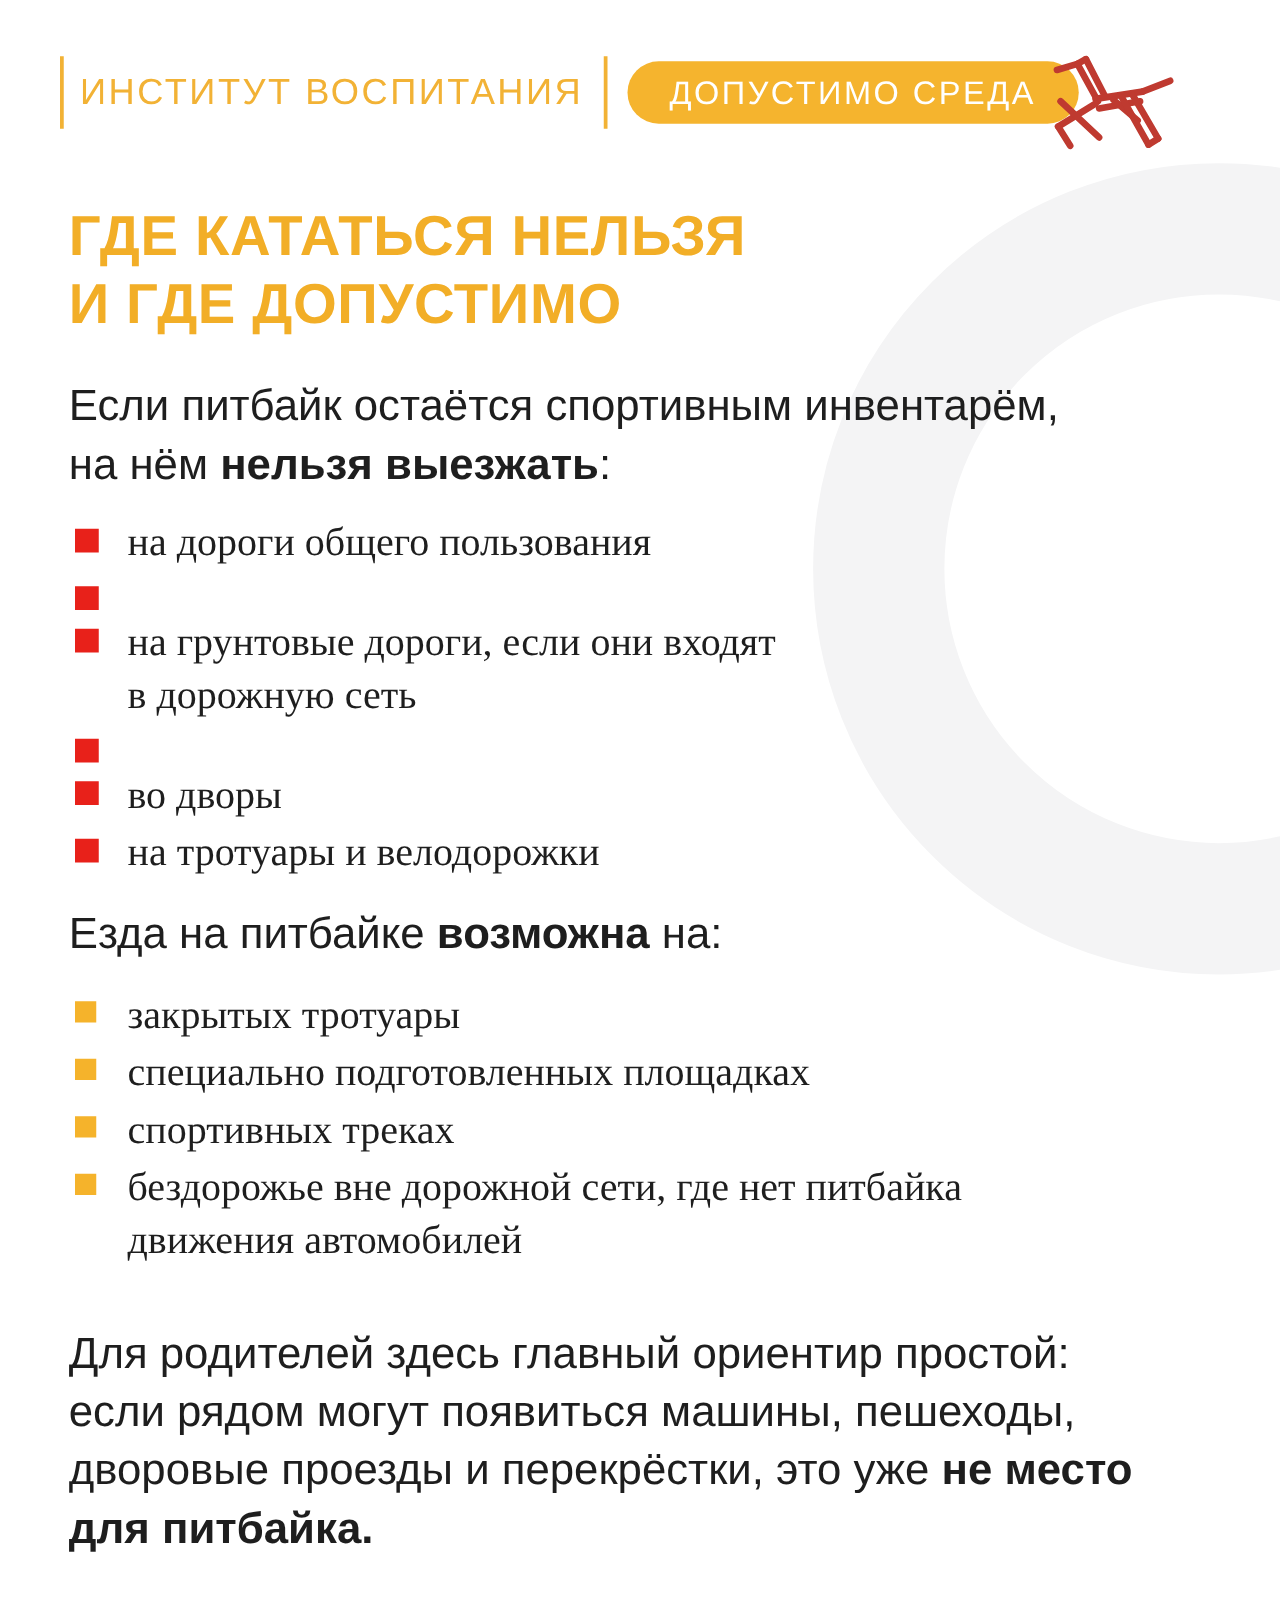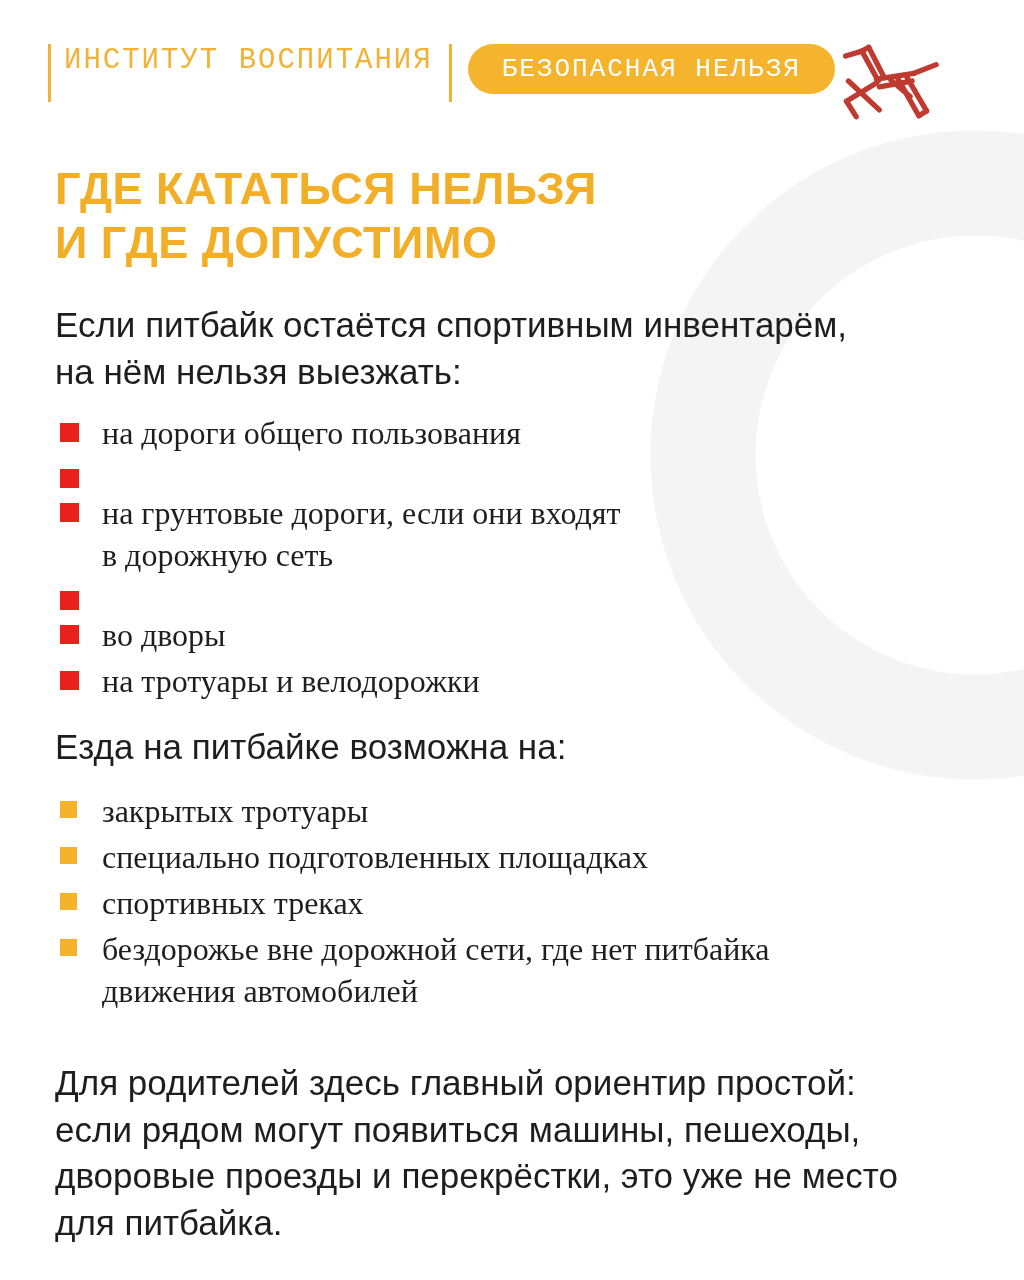--- a/index.html
+++ b/index.html
@@ -22,21 +22,21 @@
     overflow:hidden;
     font-family:"Liberation Sans", sans-serif;
     color:var(--text);
     margin:0 auto;
   }
   
   .watermark{position:absolute;inset:0;pointer-events:none;}
   
   .header{
     position:absolute;left:48px;top:44px;right:50px;
-    display:flex;height:60px;font-family:Liberation Mono, monospace;
+    display:flex;align-items:center;height:60px;
   }
   .vbar{width:3px;height:58px;background:var(--accent);flex:none;}
   .org-name{
     color:var(--accent);
     font-size:29px;letter-spacing:2px;font-weight:400;
     white-space:nowrap;
     margin:0 16px 0 13px;
   }
   .badge{
     background:var(--badge);
@@ -59,21 +59,21 @@
     white-space:pre-line;
   }
   
   .para{
     font-size:35px;line-height:1.33;
     white-space:pre-line;
   }
   .intro{position:absolute;left:55px;top:302px;width:920px;}
   .allowed-intro{position:absolute;left:55px;top:724px;width:920px;}
   .outro{position:absolute;left:55px;top:1060px;width:930px;}
-  b{font-weight:400;}
+  b{font-weight:700;}
   
   .blist{position:absolute;left:60px;list-style:none;font-family:Liberation Serif, serif;}
   .blist.red{top:412px;}
   .blist.yellow{top:790px;}
   .blist li{
     display:flex;align-items:flex-start;
     margin-bottom:4px;
   }
   .sq{
     width:19px;height:19px;flex:none;
@@ -92,21 +92,21 @@
 <div class="page">
 
   <svg class="watermark" width="1024" height="1280" viewBox="0 0 1024 1280" aria-hidden="true">
     <circle cx="975" cy="455" r="272" fill="none" stroke="#F4F4F5" stroke-width="105"></circle>
   </svg>
 
   <div class="header">
     <div class="vbar"></div>
     <div class="org-name">ИНСТИТУТ ВОСПИТАНИЯ</div>
     <div class="vbar"></div>
-    <div class="badge">БЕЗОПАСНАЯ НЕЛЬЗЯ</div>
+    <div class="badge">ДОПУСТИМО СРЕДА</div>
     <svg class="logo" viewBox="0 0 110 95" aria-hidden="true">
       <path d="M12 21 L29 16"></path>
       <path d="M29 16 L36 12"></path>
       <path d="M29 16 L46 47"></path>
       <path d="M36 12 L52 43"></path>
       <path d="M44 45 L83 39"></path>
       <path d="M47 53 L81 47"></path>
       <path d="M83 39 L106 30"></path>
       <path d="M44 49 L13 68"></path>
       <path d="M15 47 L47 77"></path>

